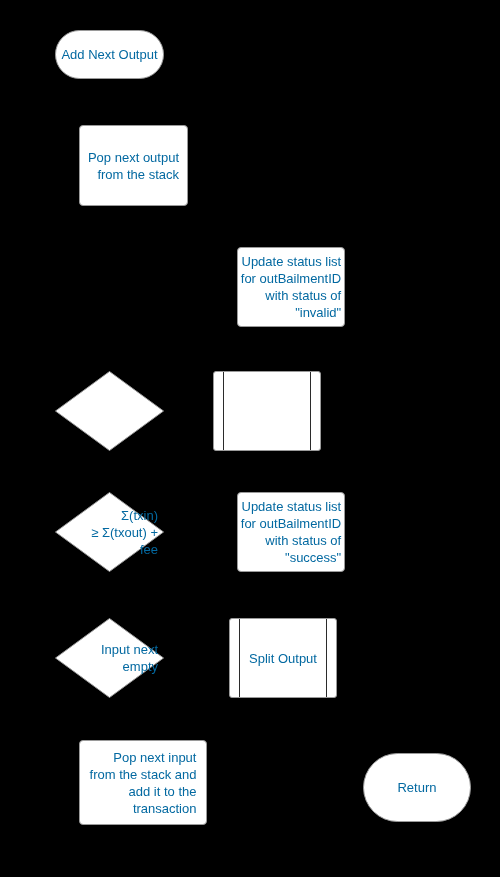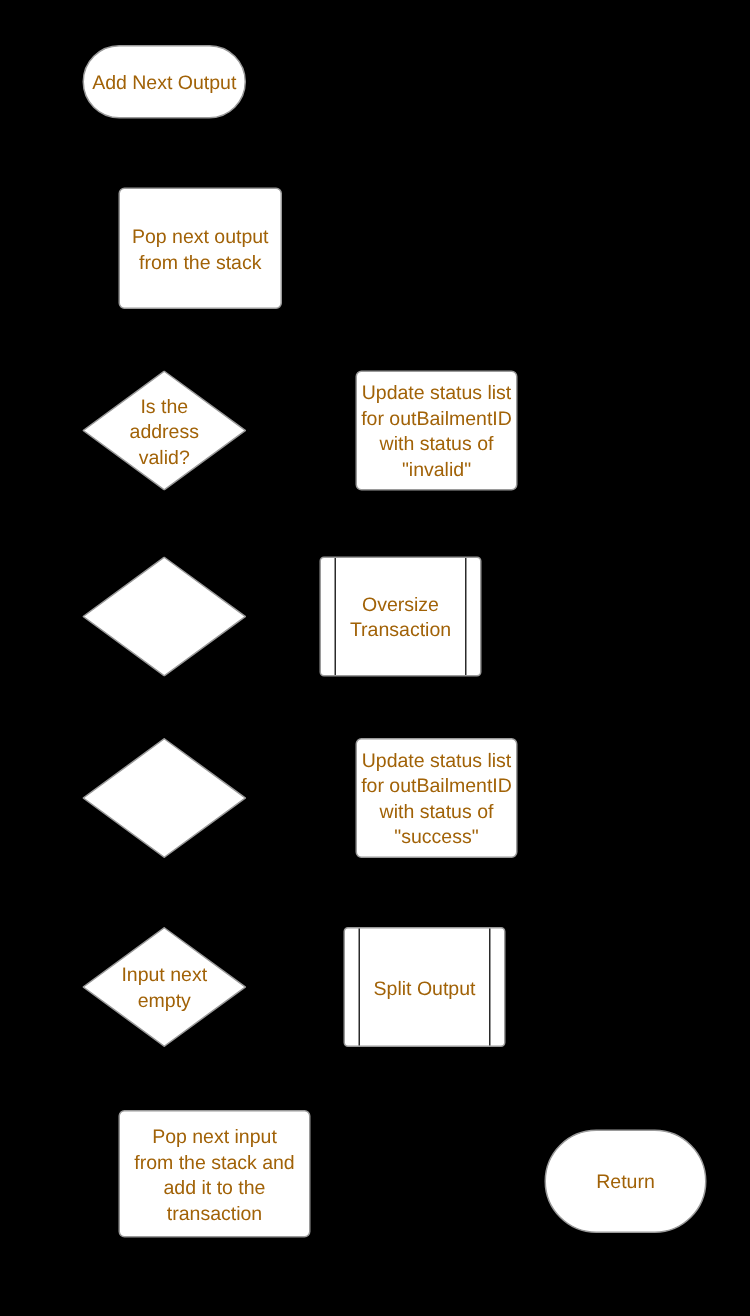--- a/index.html
+++ b/index.html
@@ -23,22 +23,22 @@
     height: 877px;
     background: #000000;
   }
 
   .node {
     position: absolute;
     box-sizing: border-box;
     display: flex;
     align-items: center;
     justify-content: center;
-    text-align: center;
-    color: #a16207;
+    text-align: right;
+    color: #0369a1;
     font-size: 13px;
     line-height: 17px;
     font-family: "Liberation Sans", sans-serif;
   }
 
   
   .node.terminal {
     background: #ffffff;
     border: 1px solid #9a9a9a;
     border-radius: 999px;
@@ -102,49 +102,42 @@
 <body>
 
 <div id="flowchart-canvas">
     <div class="node terminal" style="left: 55px; top: 30px; width: 109px; height: 49px;">
       <span class="node-label">Add Next Output</span>
     </div>
     <div class="node process" style="left: 55px; top: 125px; width: 109px; height: 81px;">
       <span class="node-label">Pop next output
 from the stack</span>
     </div>
-    <div class="node decision" style="left: 55px; top: 247px; width: 109px; height: 80px;">
-      <svg class="diamond-shape" viewBox="0 0 109 80" preserveAspectRatio="none">
-        <polygon points="54.5,0.5 108.5,40 54.5,79.5 0.5,40" fill="#ffffff" stroke="#9a9a9a" stroke-width="1"></polygon>
-      </svg>
-      <span class="diamond-label node-label">Is the
-address
-valid?</span>
-    </div>
     <div class="node process" style="left: 213px; top: 247px; width: 108px; height: 80px;">
       <span class="node-label">Update status list
 for outBailmentID
 with status of
 "invalid"</span>
     </div>
     <div class="node decision" style="left: 55px; top: 371px; width: 109px; height: 80px;">
       <svg class="diamond-shape" viewBox="0 0 109 80" preserveAspectRatio="none">
         <polygon points="54.5,0.5 108.5,40 54.5,79.5 0.5,40" fill="#ffffff" stroke="#9a9a9a" stroke-width="1"></polygon>
       </svg>
     </div>
     <div class="node subroutine" style="left: 213px; top: 371px; width: 108px; height: 80px;">
       <span class="rail rail-left"></span>
       <span class="rail rail-right"></span>
-      <span class="subroutine-label node-label">Oversize
-Transaction</span>
     </div>
     <div class="node decision" style="left: 55px; top: 492px; width: 109px; height: 80px;">
       <svg class="diamond-shape" viewBox="0 0 109 80" preserveAspectRatio="none">
         <polygon points="54.5,0.5 108.5,40 54.5,79.5 0.5,40" fill="#ffffff" stroke="#9a9a9a" stroke-width="1"></polygon>
       </svg>
+      <span class="diamond-label node-label">Σ(txin)
+≥ Σ(txout) +
+fee</span>
     </div>
     <div class="node process" style="left: 213px; top: 492px; width: 108px; height: 80px;">
       <span class="node-label">Update status list
 for outBailmentID
 with status of
 "success"</span>
     </div>
     <div class="node decision" style="left: 55px; top: 618px; width: 109px; height: 80px;">
       <svg class="diamond-shape" viewBox="0 0 109 80" preserveAspectRatio="none">
         <polygon points="54.5,0.5 108.5,40 54.5,79.5 0.5,40" fill="#ffffff" stroke="#9a9a9a" stroke-width="1"></polygon>

